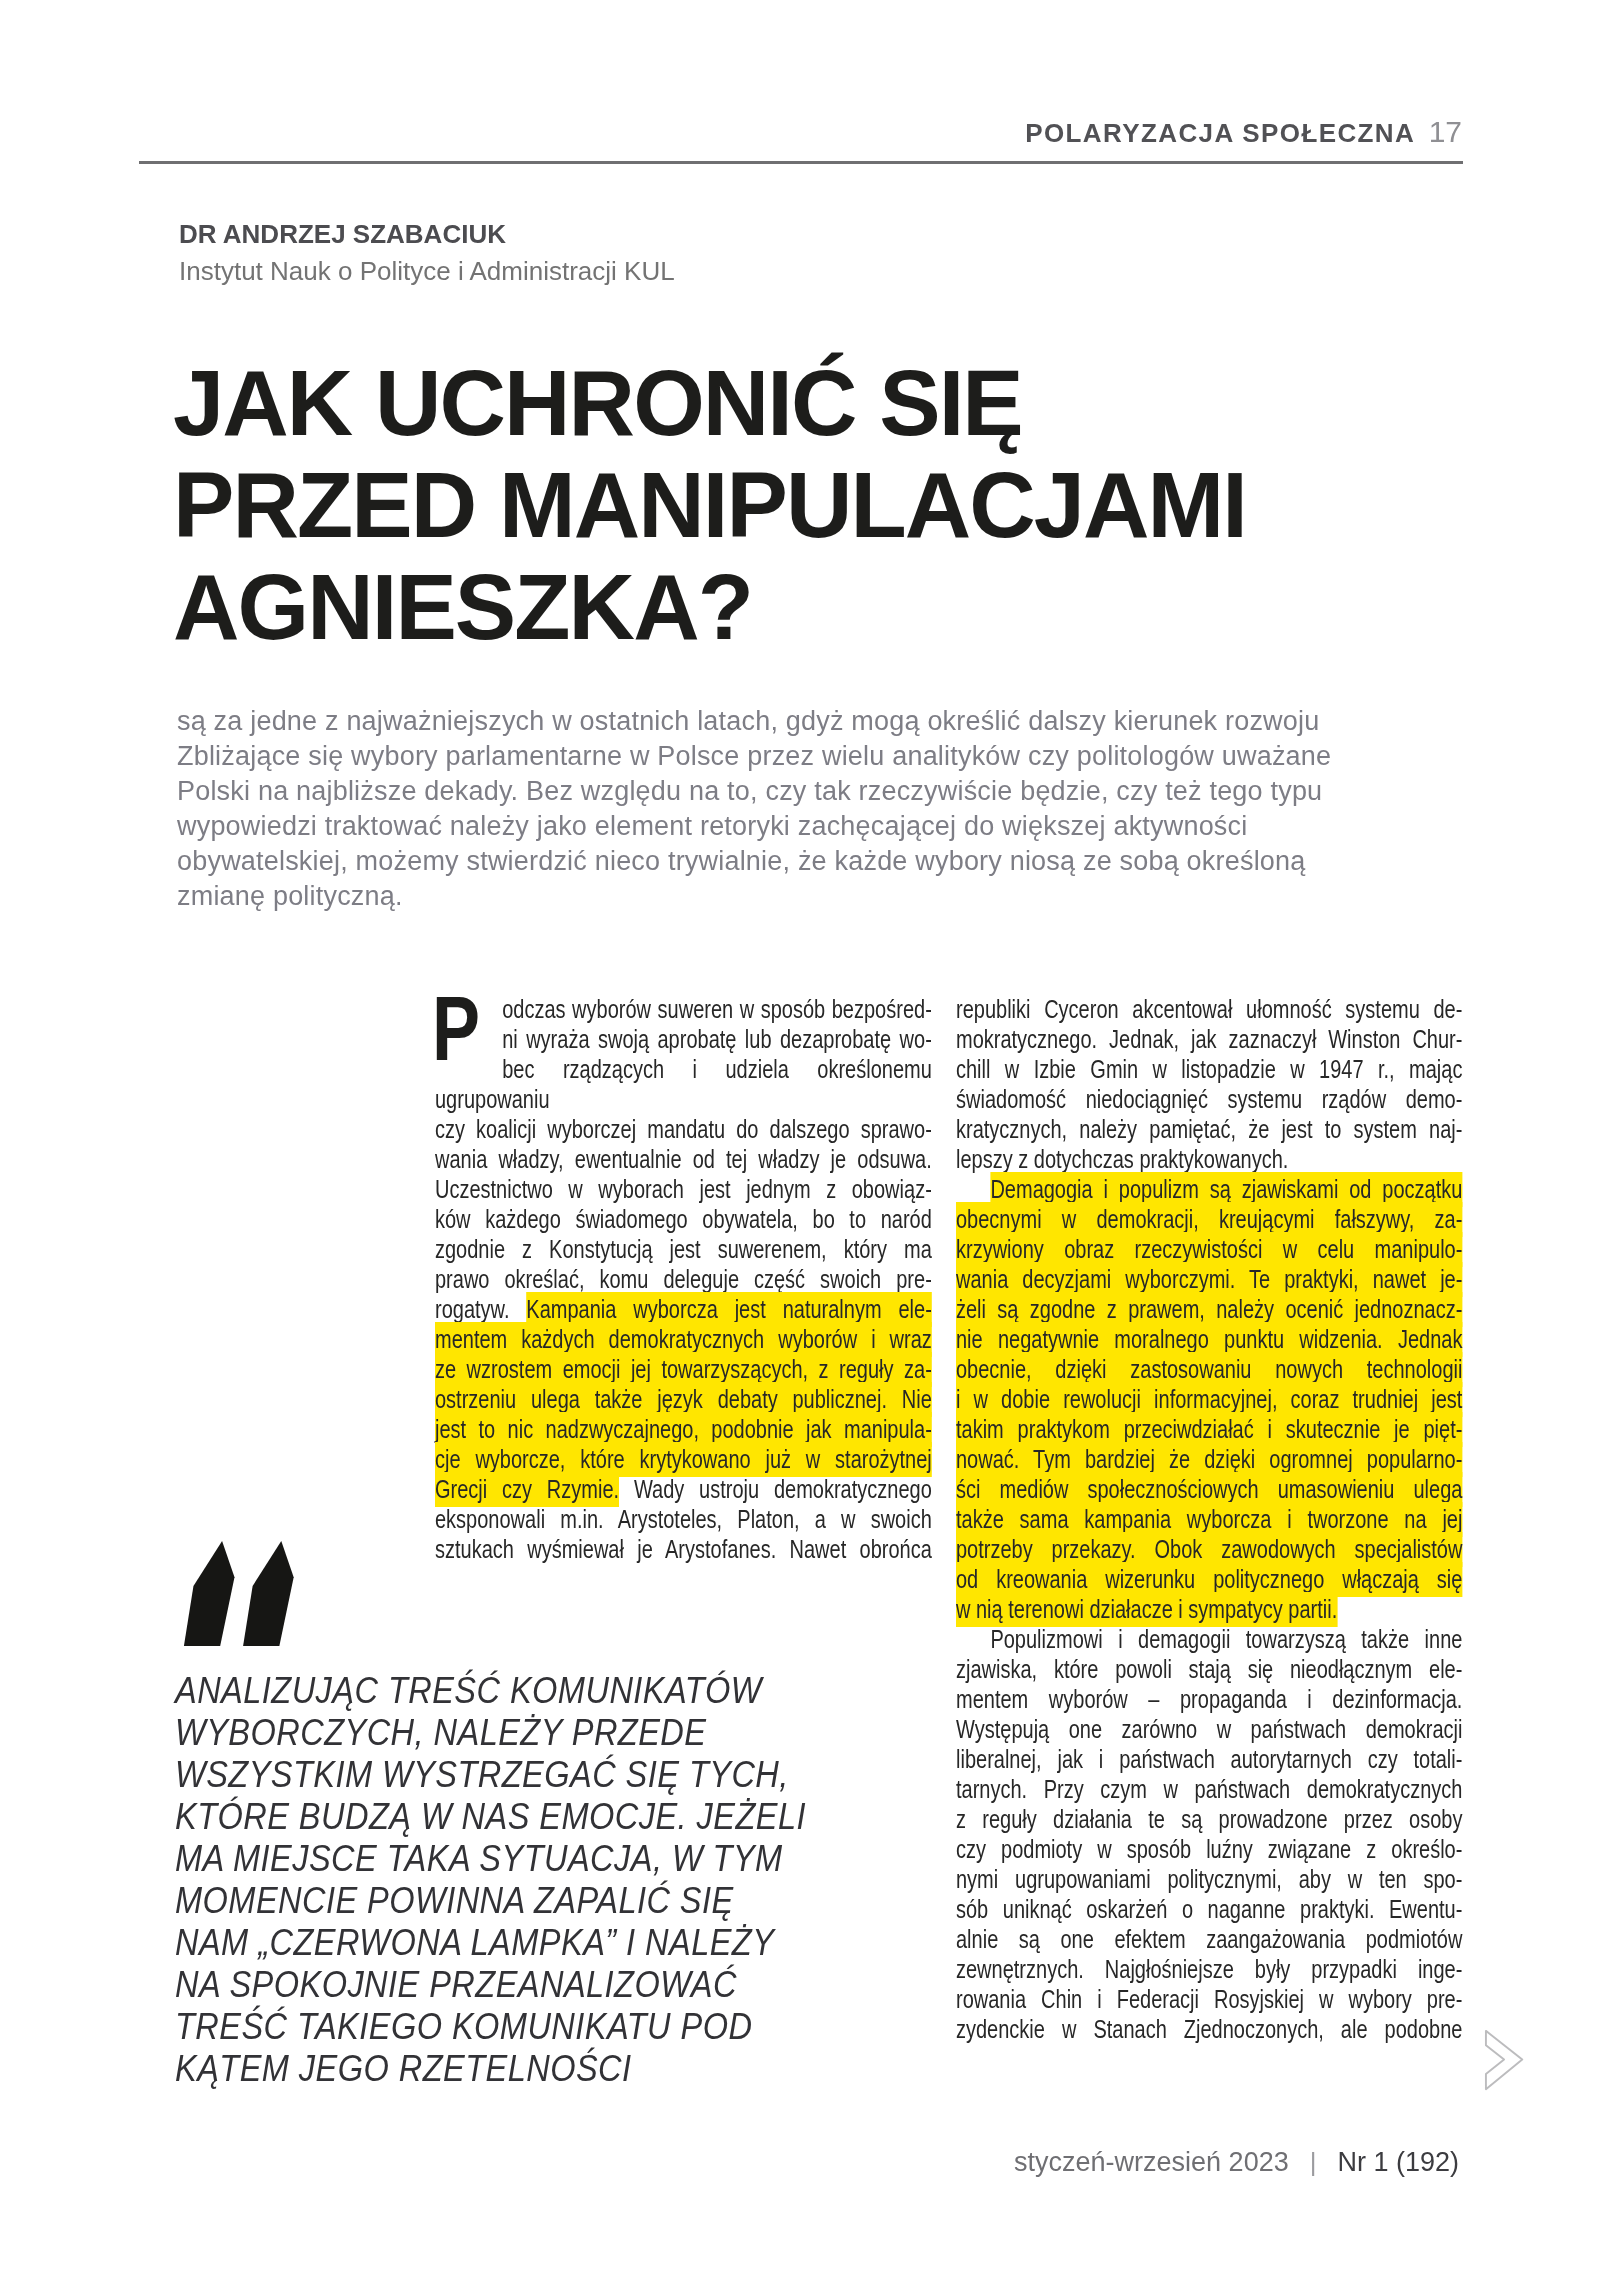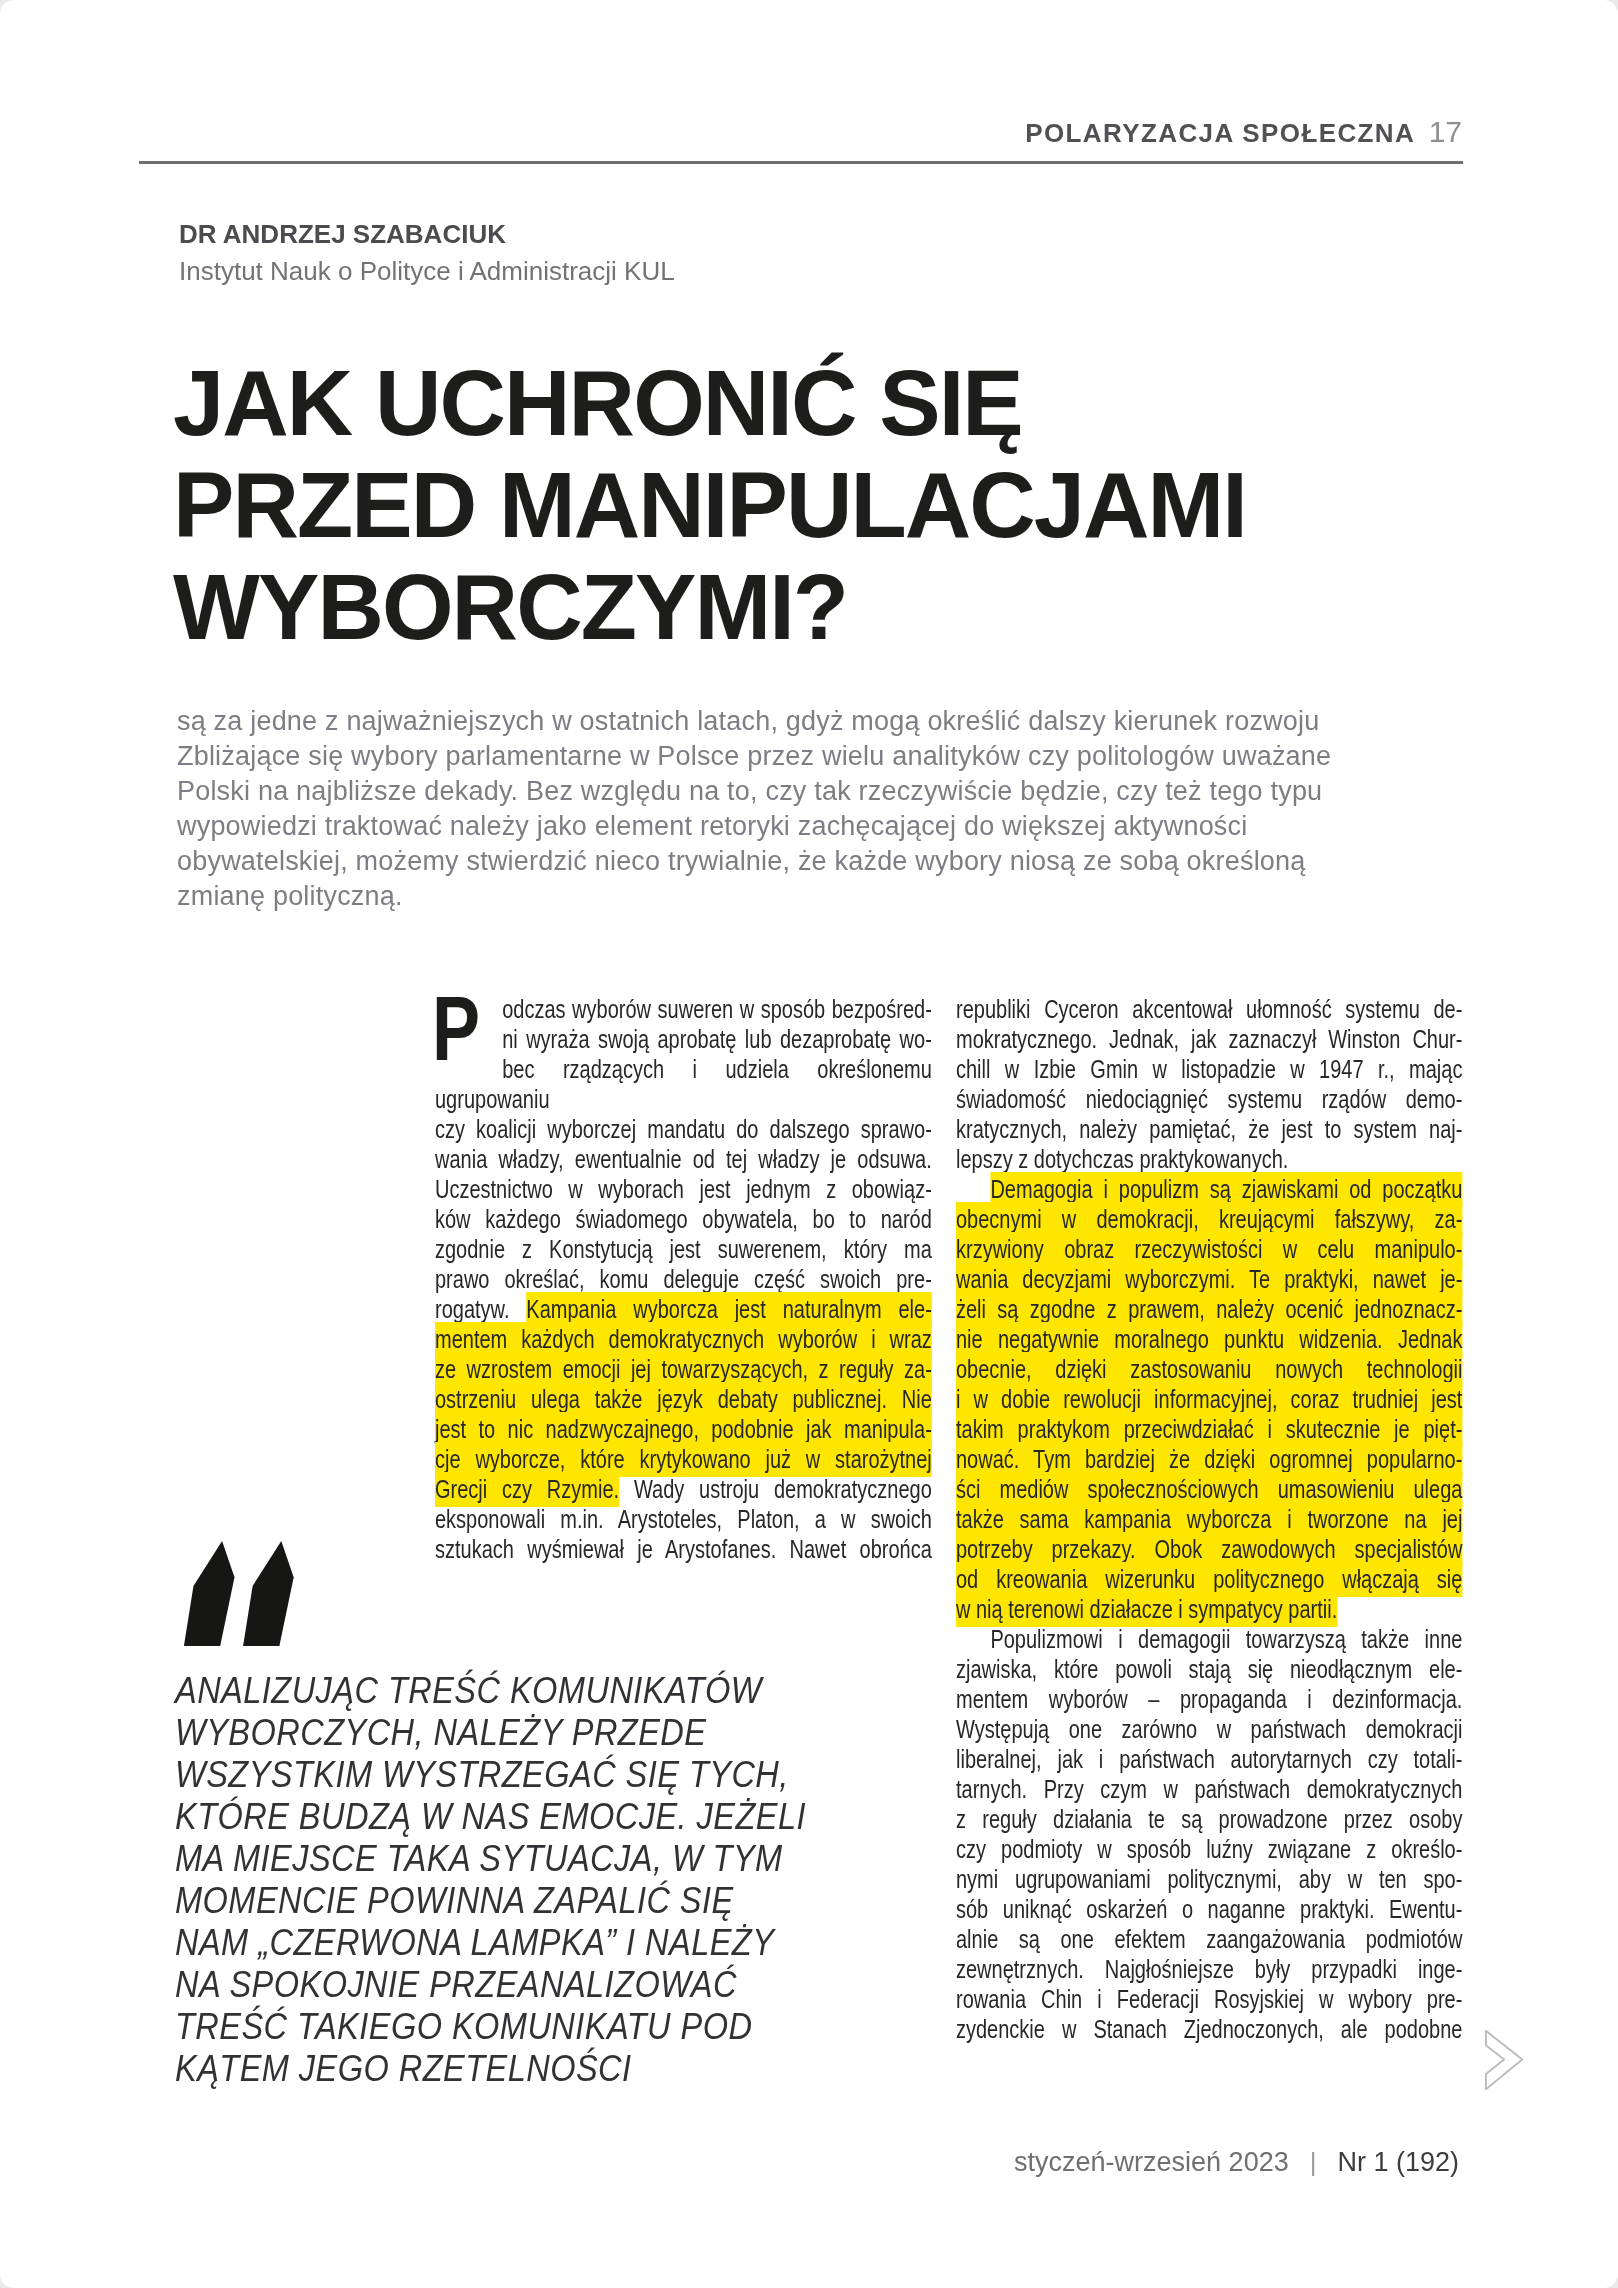--- a/index.html
+++ b/index.html
@@ -1,17 +1,17 @@
 <!DOCTYPE html>
 <html lang="pl"><head>
 <meta charset="utf-8">
 <style>
   html,body{margin:0;padding:0;}
   body{background:#e9e9e9;font-family:"Liberation Sans", sans-serif;}
-  .page{position:relative;width:1618px;height:2288px;background:#ffffff;overflow:hidden;margin:0 auto;border-radius:14px;}
+  .page{position:relative;width:1618px;height:2288px;background:#ffffff;overflow:hidden;margin:0 auto;}
 
   
   .page-header{position:absolute;top:115px;right:156px;display:flex;align-items:baseline;gap:13.4px;}
   .section-title{font-size:26px;font-weight:bold;letter-spacing:1.4px;color:#515155;}
   .page-number{font-size:30px;font-weight:normal;color:#8f8f93;}
   .header-rule{position:absolute;top:161px;left:139px;width:1324px;height:2.9px;background:#6f6f71;}
 
   
   .byline{position:absolute;top:216px;left:179px;line-height:37px;}
   .byline .author{font-size:26px;font-weight:bold;color:#4c4c50;}
@@ -65,21 +65,21 @@
   <div class="header-rule"></div>
 
   <div class="byline">
     <div class="author">DR ANDRZEJ SZABACIUK</div>
     <div class="affiliation">Instytut Nauk o Polityce i Administracji KUL</div>
   </div>
 
   <h1 class="article-title" style="margin:0;">
     <div class="tl">JAK UCHRONIĆ SIĘ</div>
     <div class="tl">PRZED MANIPULACJAMI</div>
-    <div class="tl">WYBORCZYMI?</div>
+    <div class="tl">AGNIESZKA?</div>
   </h1>
 
   <div class="lead">
       <div class="tl"><span>są za jedne z najważniejszych w ostatnich latach, gdyż mogą określić dalszy kierunek rozwoju</span></div>
       <div class="tl"><span>Zbliżające się wybory parlamentarne w Polsce przez wielu analityków czy politologów uważane</span></div>
       <div class="tl"><span>Polski na najbliższe dekady. Bez względu na to, czy tak rzeczywiście będzie, czy też tego typu</span></div>
       <div class="tl"><span>wypowiedzi traktować należy jako element retoryki zachęcającej do większej aktywności</span></div>
       <div class="tl"><span>obywatelskiej, możemy stwierdzić nieco trywialnie, że każde wybory niosą ze sobą określoną</span></div>
       <div class="tl"><span>zmianę polityczną.</span></div>
     </div>

